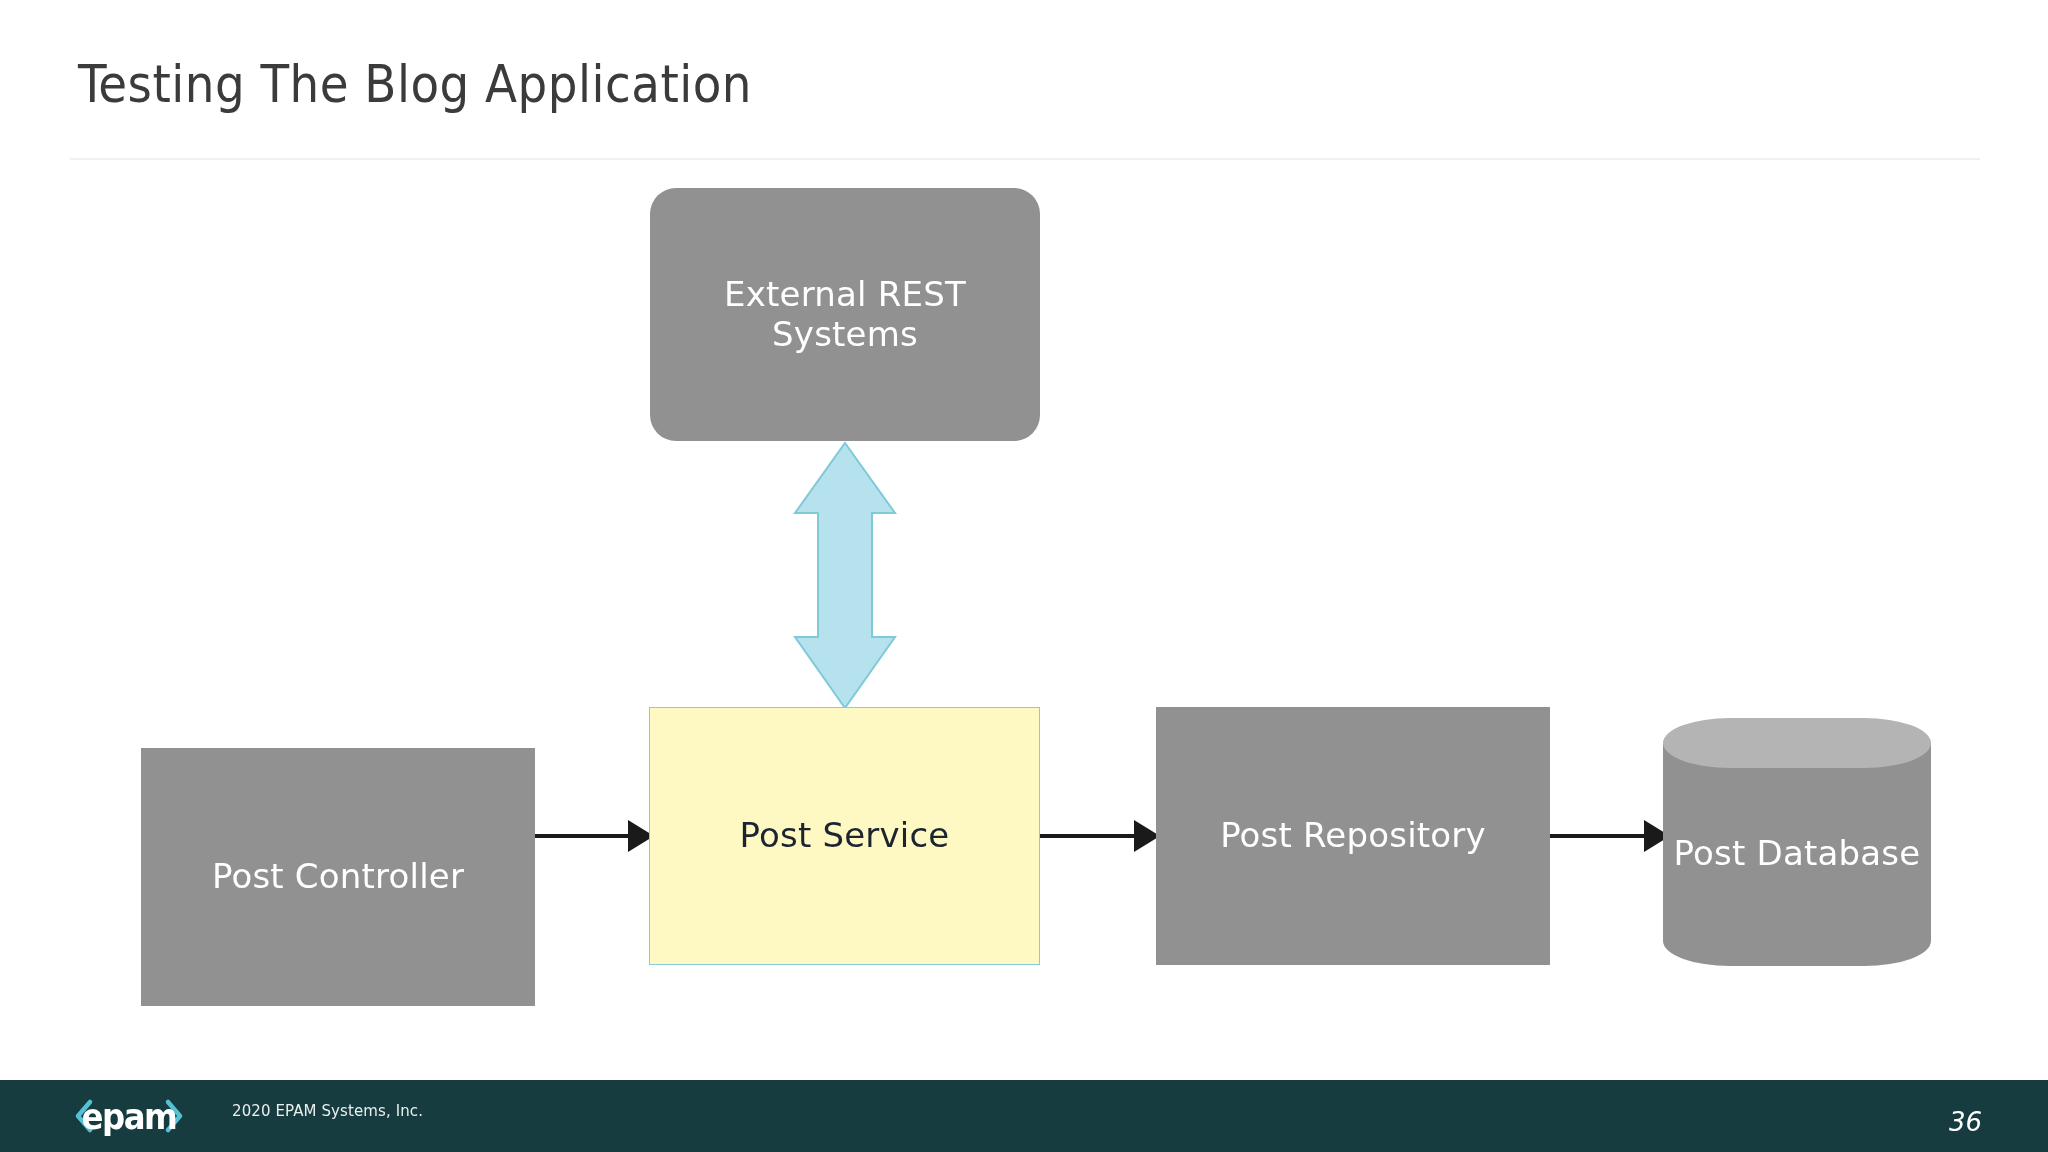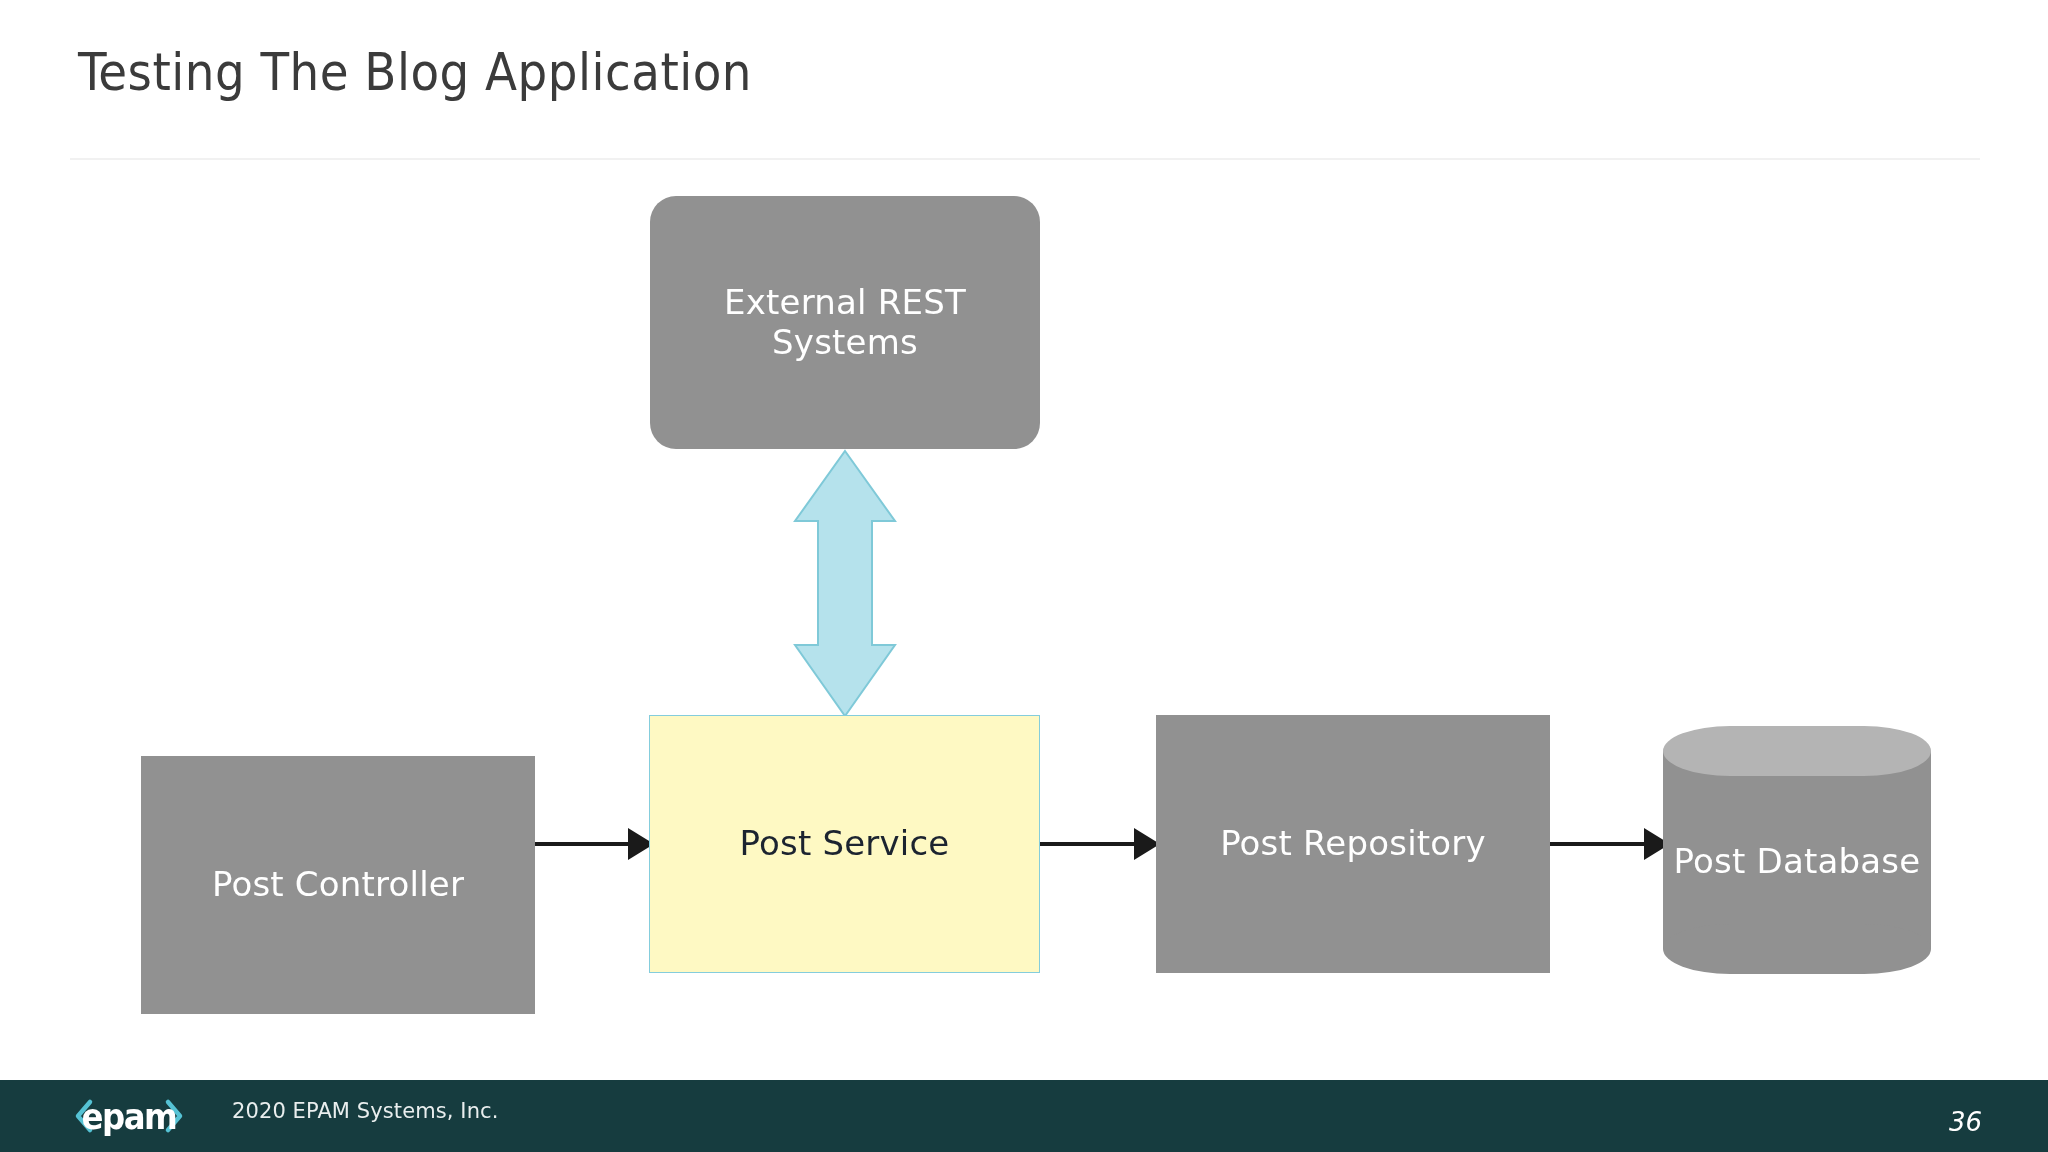--- a/index.html
+++ b/index.html
@@ -18,42 +18,42 @@
   .slide {
     position: absolute;
     inset: 0;
     background: #ffffff;
   }
 
   
   .slide-title {
     position: absolute;
     left: 78px;
-    top: 42px;
+    top: 54px;
     font-family: "DejaVu Sans Condensed", "Liberation Sans Narrow", "Liberation Sans", sans-serif;
     font-size: 52px;
     font-weight: 400;
     letter-spacing: 0.5px;
     color: #3b3b3b;
     white-space: nowrap;
   }
   .title-rule {
     position: absolute;
     left: 70px;
     top: 158px;
     width: 1910px;
     height: 2px;
     background: #f1f1f1;
   }
 
   
   .diagram {
     position: absolute;
     left: 0;
-    top: 8px;
+    top: 0;
     width: 2048px;
     height: 1080px;
   }
 
   .node {
     position: absolute;
     box-sizing: border-box;
     display: flex;
     align-items: center;
     justify-content: center;
@@ -187,21 +187,21 @@
     align-items: flex-end;
   }
   .footer-copy {
     position: absolute;
     left: 232px;
     top: 0;
     height: 61px;
     display: flex;
     align-items: center;
     color: #e9eeee;
-    font-size: 21px;
+    font-size: 15px;
     letter-spacing: 0.1px;
   }
   .footer-page {
     position: absolute;
     right: 66px;
     top: 0;
     height: 84px;
     display: flex;
     align-items: center;
     color: #ffffff;

